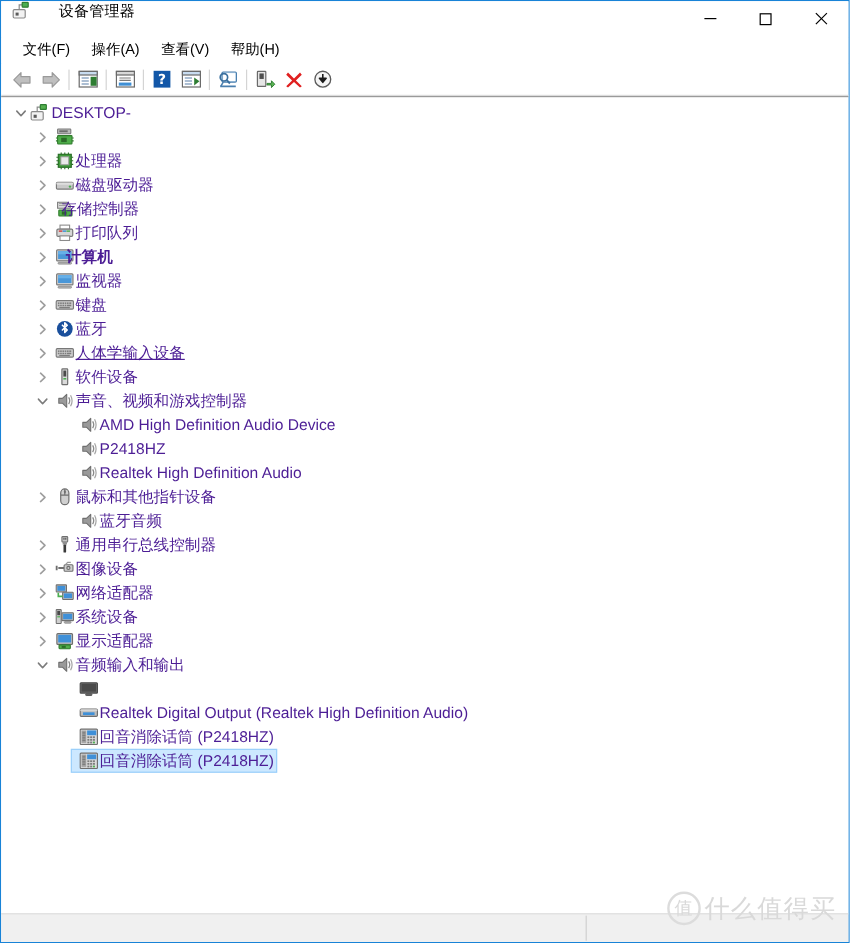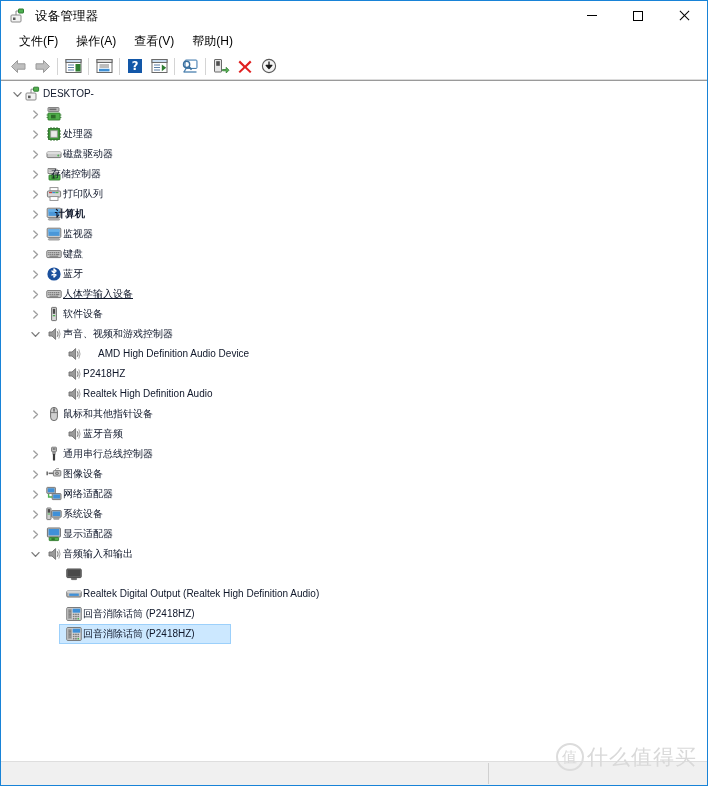--- a/index.html
+++ b/index.html
@@ -27,22 +27,22 @@
     display: flex;
     flex-direction: column;
   }
 
   
   #titlebar {
     height: 30px;
     min-height: 30px;
     background: #ffffff;
     display: flex;
-    align-items: center;
     position: relative;
+    gap: 14px;
   }
   #title-icon {
     margin-left: 9px;
     width: 16px;
     height: 16px;
     position: relative;
   }
   #title-text {
     margin-left: 9px;
     font-size: 12.5px;
@@ -144,22 +144,22 @@
     z-index: 2;
   }
   .chev svg { display: block; }
   .ticon {
     position: absolute;
     width: 16px; height: 16px;
     z-index: 2;
   }
   .tlabel {
     position: absolute;
-    font-size: 10px;
-    color: #0f172a;
+    font-size: 13px;
+    color: #4c1d95;
     z-index: 2;
     line-height: 20px;
     text-align: center;
   }
 
   
   #statusbar {
     height: 23px;
     min-height: 23px;
     background: #f0f0f0;
@@ -556,21 +556,21 @@
         <path d="M12.8 3.4 Q15.3 8 12.8 12.6" fill="none" stroke="#a5a5a5" stroke-width="1"></path>
       </svg></span>
           <span class="tlabel" style="left: 62px;">声音、视频和游戏控制器</span>
         </div>
         <div class="row">
           <span class="ticon" style="left: 65px;"><svg width="16" height="16" viewBox="0 0 16 16">
         <path d="M3 6 L6 6 L9.6 2.6 L9.6 13.4 L6 10 L3 10 Z" fill="#9a9a9a" stroke="#6f6f6f" stroke-width="0.9" stroke-linejoin="round"></path>
         <path d="M11.2 5.2 Q13 8 11.2 10.8" fill="none" stroke="#8a8a8a" stroke-width="1.1"></path>
         <path d="M12.8 3.4 Q15.3 8 12.8 12.6" fill="none" stroke="#a5a5a5" stroke-width="1"></path>
       </svg></span>
-          <span class="tlabel" style="left: 97px;">AMD High Definition Audio Device</span>
+          <span class="tlabel" style="left: 82px;">AMD High Definition Audio Device</span>
         </div>
         <div class="row">
           <span class="ticon" style="left: 65px;"><svg width="16" height="16" viewBox="0 0 16 16">
         <path d="M3 6 L6 6 L9.6 2.6 L9.6 13.4 L6 10 L3 10 Z" fill="#9a9a9a" stroke="#6f6f6f" stroke-width="0.9" stroke-linejoin="round"></path>
         <path d="M11.2 5.2 Q13 8 11.2 10.8" fill="none" stroke="#8a8a8a" stroke-width="1.1"></path>
         <path d="M12.8 3.4 Q15.3 8 12.8 12.6" fill="none" stroke="#a5a5a5" stroke-width="1"></path>
       </svg></span>
           <span class="tlabel" style="left: 82px;">P2418HZ</span>
         </div>
         <div class="row">

